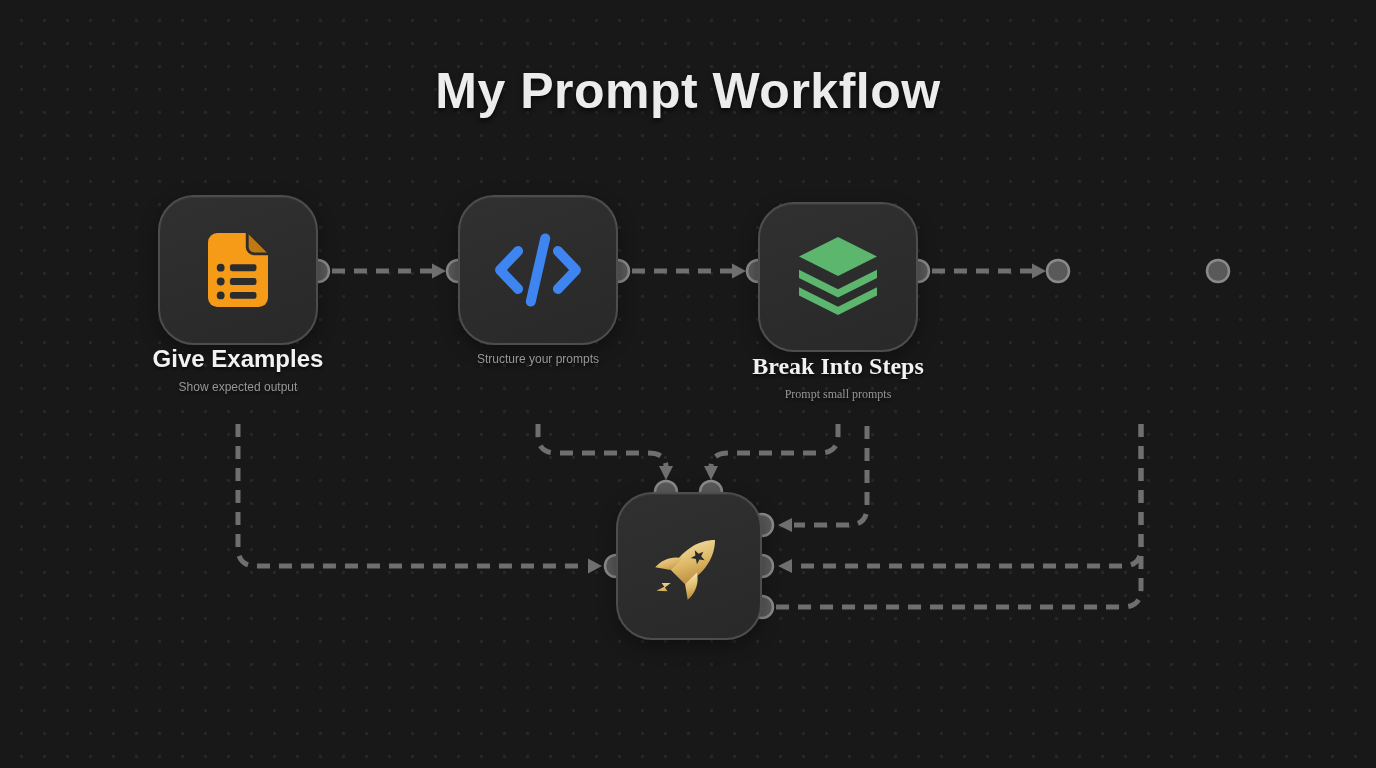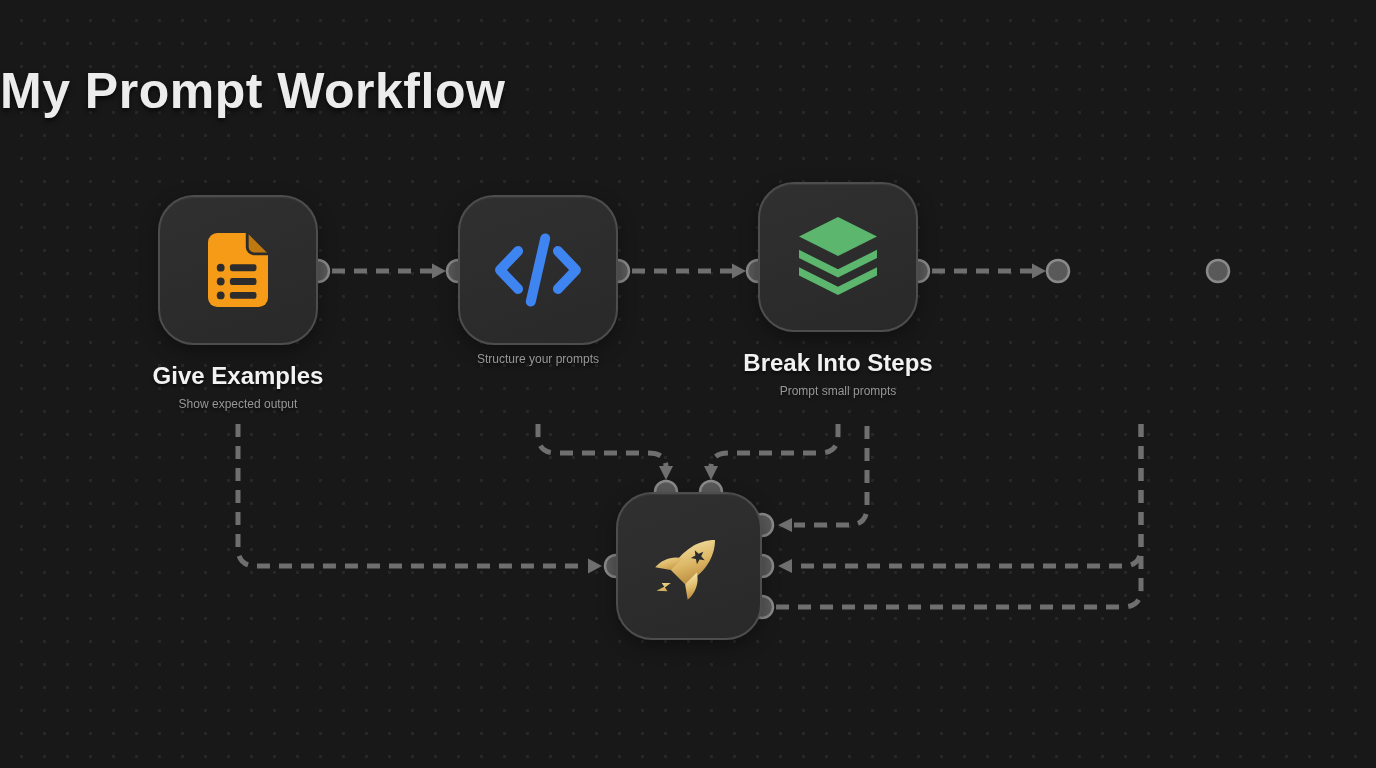--- a/index.html
+++ b/index.html
@@ -15,48 +15,48 @@
   body{
     font-family:"Liberation Sans","DejaVu Sans",sans-serif;
     background-color:var(--background);
     background-image:radial-gradient(circle,var(--grid-dot) 1.4px,transparent 1.6px);
     background-size:23px 23px; background-position:10px 9px;
     position:relative; color:var(--label-color);
   }
   .canvas{position:absolute;inset:0;}
   .page-title{
     position:absolute; top:62px; left:0; width:100%;
-    text-align:left; font-size:50px; font-weight:600;
+    text-align:center; font-size:50px; font-weight:600;
     color:var(--title-color); letter-spacing:.5px;
     text-shadow:0 3px 5px rgba(0,0,0,.65);
   }
   svg.edges-layer{position:absolute;left:0;top:0;width:1376px;height:768px;pointer-events:none;}
   .edge-path{stroke:var(--edge);stroke-width:5;fill:none;stroke-dasharray:13 9;stroke-linejoin:round;}
   .arrowhead{fill:var(--edge);stroke:none;}
   .port{fill:var(--connector-fill);stroke:var(--connector-ring);stroke-width:2.5;}
   .node{position:absolute;width:320px;text-align:center;}
   .node-box{
     width:160px;height:150px;margin:0 auto;border-radius:36px;
     background:linear-gradient(160deg,#303030,#292929);
     border:2px solid var(--node-border);
     box-shadow:inset 0 1px 0 rgba(255,255,255,.05), 0 6px 18px rgba(0,0,0,.35);
     display:flex;align-items:center;justify-content:center;
   }
   .node-box.small{width:146px;height:148px;}
   .node-label{
-    margin-top:17px;font-size:24px;font-weight:600;line-height:28px;
+    font-size:24px;font-weight:600;line-height:28px;
     color:var(--label-color);text-shadow:0 2px 3px rgba(0,0,0,.6);
   }
   .node-sublabel{
     margin-top:2px;font-size:12px;font-weight:400;line-height:25px;
     color:var(--sublabel-color);text-shadow:0 2px 3px rgba(0,0,0,.5);
   }
   .pos-n0{left:78px;top:195px;}
   .pos-n1{left:378px;top:195px;}
-  .pos-n2{left:678px;top:182px;}
+  .pos-n2{left:678px;top:202px;font-family:Liberation Serif, serif;}
   .pos-n3{left:978px;top:195px;}
   .pos-n4{left:529px;top:492px;}
   
   .icon-doc-main{fill:var(--node-color-0);}
   .icon-doc-cut{fill:var(--node-fill);}
   .icon-code{stroke:var(--node-color-1);fill:none;stroke-width:11;stroke-linecap:round;stroke-linejoin:round;}
   .icon-layers{fill:var(--node-color-2);}
   .icon-ban{stroke:var(--node-color-3);fill:none;stroke-width:11;}
   .icon-ban-slash{stroke:var(--node-color-3);stroke-width:11;}
   .icon-star-cut{fill:var(--node-fill);}

